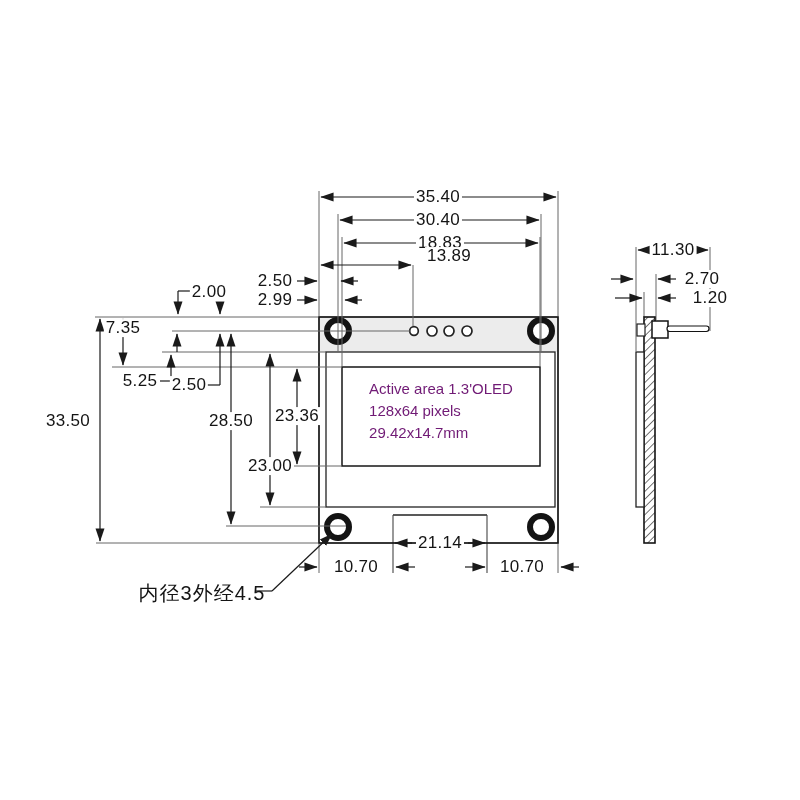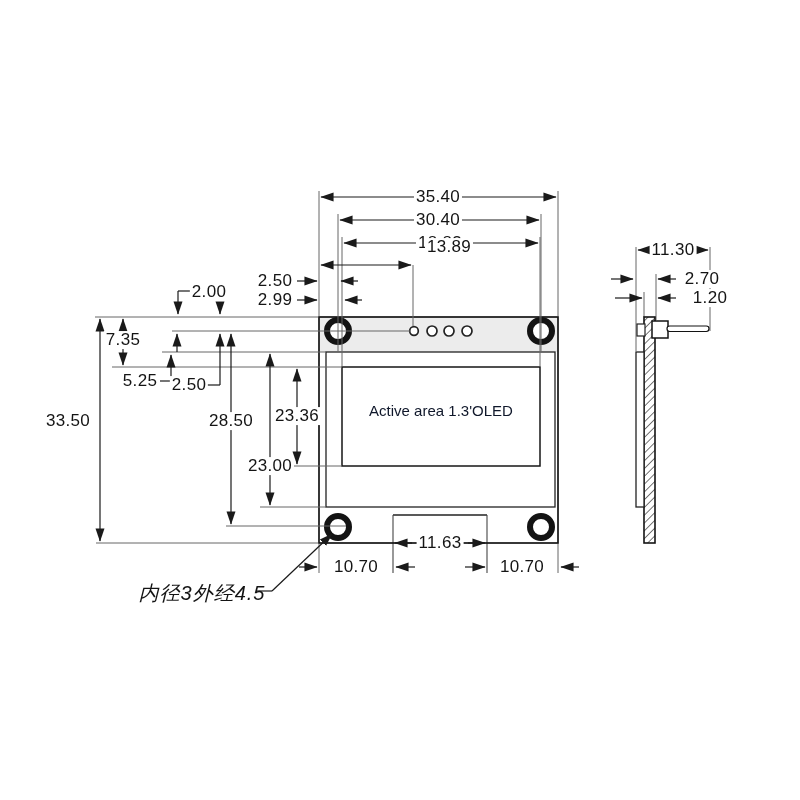--- a/index.html
+++ b/index.html
@@ -7,25 +7,25 @@
     position:relative;width:800px;height:800px;background:#ffffff;
     font-family:"Liberation Sans", sans-serif;overflow:hidden;
   }
   .canvas svg{position:absolute;left:0;top:0;}
   .lbl{
     position:absolute;transform:translate(-50%,-50%);
     font-size:17px;color:#141414;background:#ffffff;
     padding:0 2px;white-space:nowrap;line-height:1.05;
     letter-spacing:0.3px;
   }
-  .lbl.nobg{background:transparent;font-style:italic;}
+  .lbl.nobg{background:transparent;}
   .lbl.cn{font-size:20px;letter-spacing:1px;}
   .active-text{
     position:absolute;transform:translate(-50%,-50%);
-    font-size:15px;color:#0f172a;text-align:left;white-space:nowrap;
+    font-size:15px;color:#701a75;text-align:left;white-space:nowrap;
     line-height:1.45;background:transparent;
   }
 </style>
 </head>
 <body>
 
 <div class="canvas">
 
   <svg width="800" height="800" viewBox="0 0 800 800">
     <defs>
@@ -139,37 +139,39 @@
       <rect x="636" y="352" width="8" height="155" fill="#ffffff" stroke="#222" stroke-width="1.3"></rect>
       <rect x="637" y="324" width="8" height="12" fill="#ffffff" stroke="#222" stroke-width="1.2"></rect>
       <rect x="652" y="321" width="16" height="17" fill="#ffffff" stroke="#131313" stroke-width="1.5"></rect>
       <rect x="667" y="326" width="42" height="5.5" rx="2.7" fill="#ffffff" stroke="#131313" stroke-width="1.2"></rect>
     </g>
   </svg>
 
   <div class="lbl" style="left:438px;top:197px">35.40</div>
   <div class="lbl" style="left:438px;top:220px">30.40</div>
   <div class="lbl" style="left:440px;top:243px">18.83</div>
-  <div class="lbl" style="left:449px;top:247px">13.89</div>
+  <div class="lbl" style="left:449px;top:256px">13.89</div>
   <div class="lbl" style="left:275px;top:281px">2.50</div>
   <div class="lbl" style="left:275px;top:300px">2.99</div>
   <div class="lbl" style="left:209px;top:292px">2.00</div>
-  <div class="lbl" style="left:123px;top:340px">7.35</div>
+  <div class="lbl" style="left:123px;top:328px">7.35</div>
   <div class="lbl" style="left:140px;top:381px">5.25</div>
   <div class="lbl" style="left:189px;top:385px">2.50</div>
   <div class="lbl" style="left:68px;top:421px">33.50</div>
   <div class="lbl" style="left:231px;top:421px">28.50</div>
   <div class="lbl" style="left:270px;top:466px">23.00</div>
   <div class="lbl" style="left:297px;top:416px">23.36</div>
-  <div class="lbl" style="left:440px;top:543px">11.63</div>
+  <div class="lbl" style="left:440px;top:543px">21.14</div>
   <div class="lbl" style="left:356px;top:567px">10.70</div>
   <div class="lbl" style="left:522px;top:567px">10.70</div>
   <div class="lbl cn nobg" style="left:202px;top:593px">内径3外经4.5</div>
 
   <div class="active-text" style="left:441px;top:411px">
     <div>Active area 1.3'OLED</div>
+    <div>128x64 pixels</div>
+    <div>29.42x14.7mm</div>
   </div>
 
   <div class="lbl" style="left:673px;top:250px">11.30</div>
   <div class="lbl" style="left:702px;top:279px">2.70</div>
   <div class="lbl" style="left:710px;top:298px">1.20</div>
 
 </div>
 
 </body></html>

